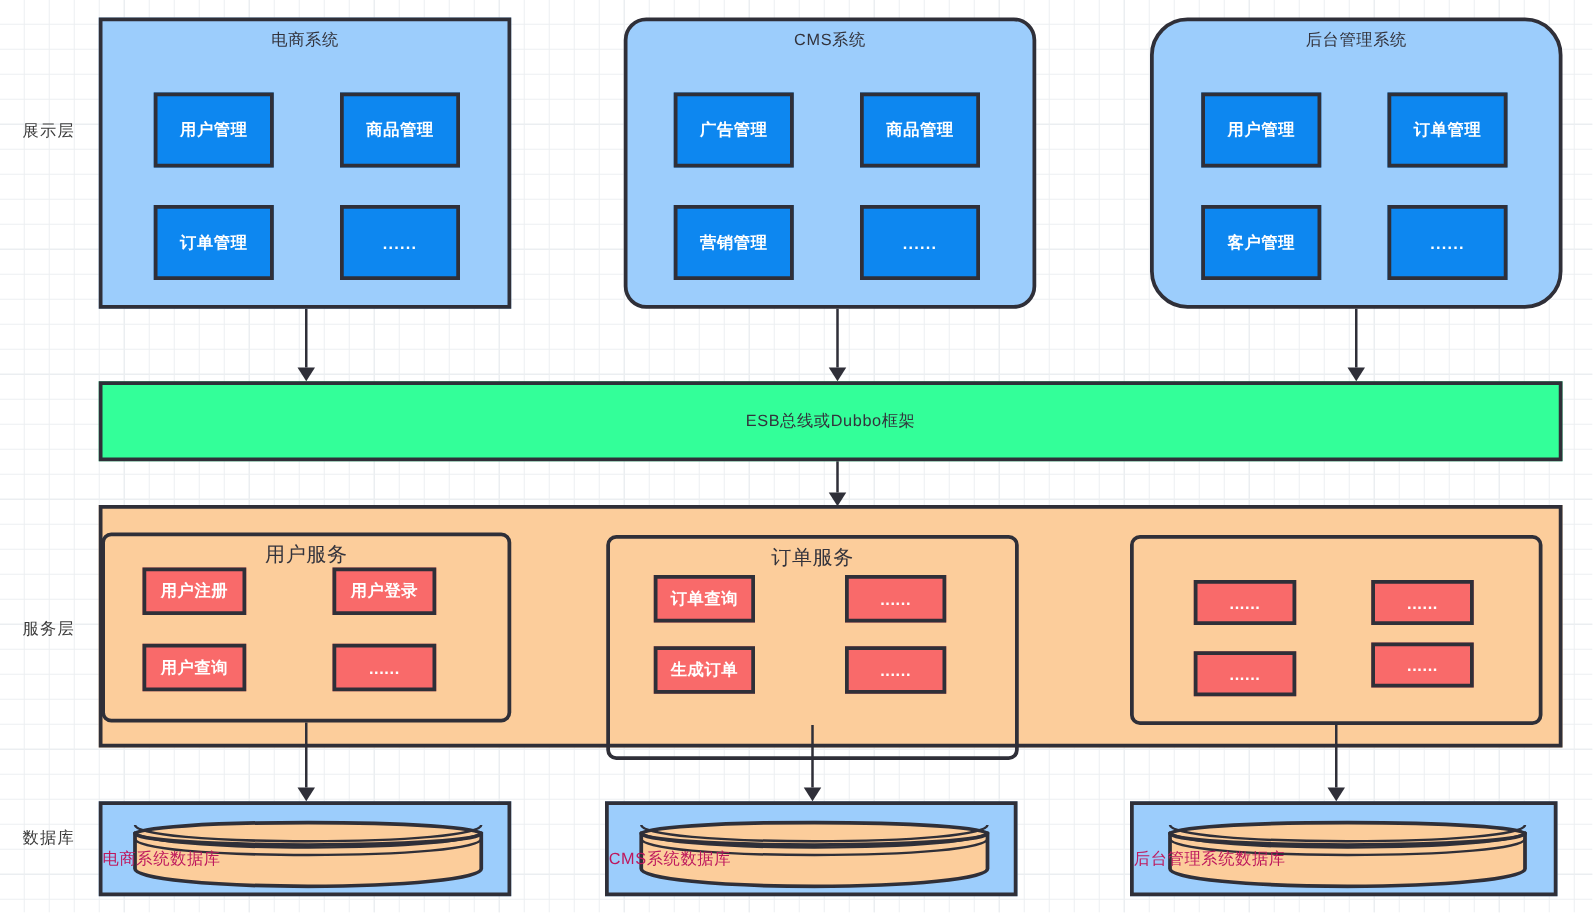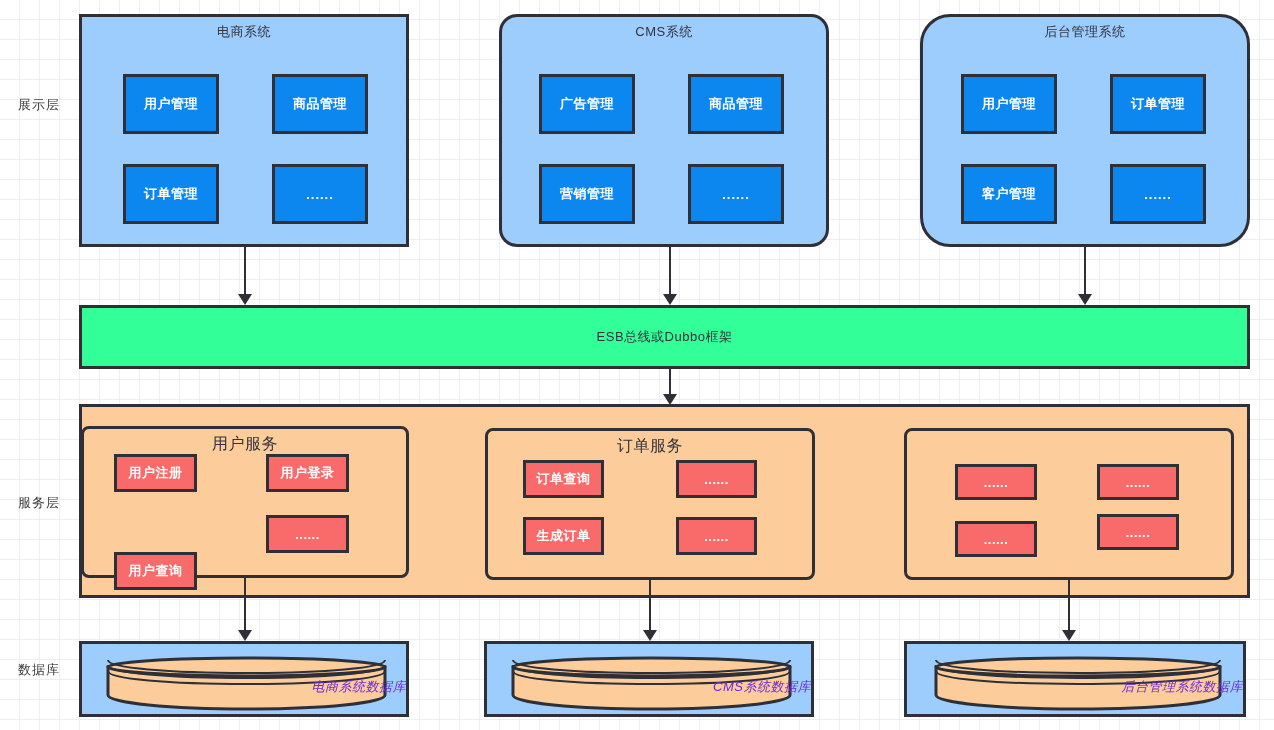--- a/index.html
+++ b/index.html
@@ -84,23 +84,22 @@
 
   
   .db-box{
     background:#9ccdfc;
     border:3px solid #2f2f38;
   }
   .cyl{position:absolute;}
   .cyl svg{display:block;}
   .cyl-label{
     position:absolute;left:0;right:0;
-    text-align:right;font-size:13px;color:#6d28d9;letter-spacing:.5px;
+    text-align:left;font-size:13px;color:#be185d;letter-spacing:.5px;
     pointer-events:none;
-    font-style:italic;
   }
 
   
   .arrow{position:absolute;}
   .arrow .shaft{
     position:absolute;left:50%;top:0;width:2px;margin-left:-1px;
     background:#2f2f38;
   }
   .arrow .head{
     position:absolute;left:50%;bottom:0;
@@ -164,25 +163,25 @@
   <div class="shaft" style="height:25px;"></div>
     <div class="head"></div>
 </div>
 
 <div class="abs svc-layer" style="left:79px;top:404px;width:1171px;height:194px;"></div>
 
 <div class="abs svc-group" style="left:81px;top:426px;width:328px;height:152px;">
   <div class="svc-title">用户服务</div>
   <div class="abs svc-item" style="left:30px;top:25px;width:83px;height:38px;">用户注册</div>
   <div class="abs svc-item" style="left:182px;top:25px;width:83px;height:38px;">用户登录</div>
-  <div class="abs svc-item" style="left:30px;top:86px;width:83px;height:38px;margin-top:37px;">用户查询</div>
+  <div class="abs svc-item" style="left:30px;top:86px;width:83px;height:38px;">用户查询</div>
   <div class="abs svc-item" style="left:182px;top:86px;width:83px;height:38px;">......</div>
 </div>
 
-<div class="abs svc-group" style="left:485px;top:428px;width:330px;height:152px;">
+<div class="abs svc-group" style="left:485px;top:428px;width:330px;height:180px;">
   <div class="svc-title">订单服务</div>
   <div class="abs svc-item" style="left:35px;top:29px;width:81px;height:38px;">订单查询</div>
   <div class="abs svc-item" style="left:188px;top:29px;width:81px;height:38px;">......</div>
   <div class="abs svc-item" style="left:35px;top:86px;width:81px;height:38px;">生成订单</div>
   <div class="abs svc-item" style="left:188px;top:86px;width:81px;height:38px;">......</div>
 </div>
 
 <div class="abs svc-group" style="left:904px;top:428px;width:330px;height:152px;">
   <div class="abs svc-item" style="left:48px;top:33px;width:82px;height:36px;">......</div>
   <div class="abs svc-item" style="left:190px;top:33px;width:82px;height:36px;">......</div>

